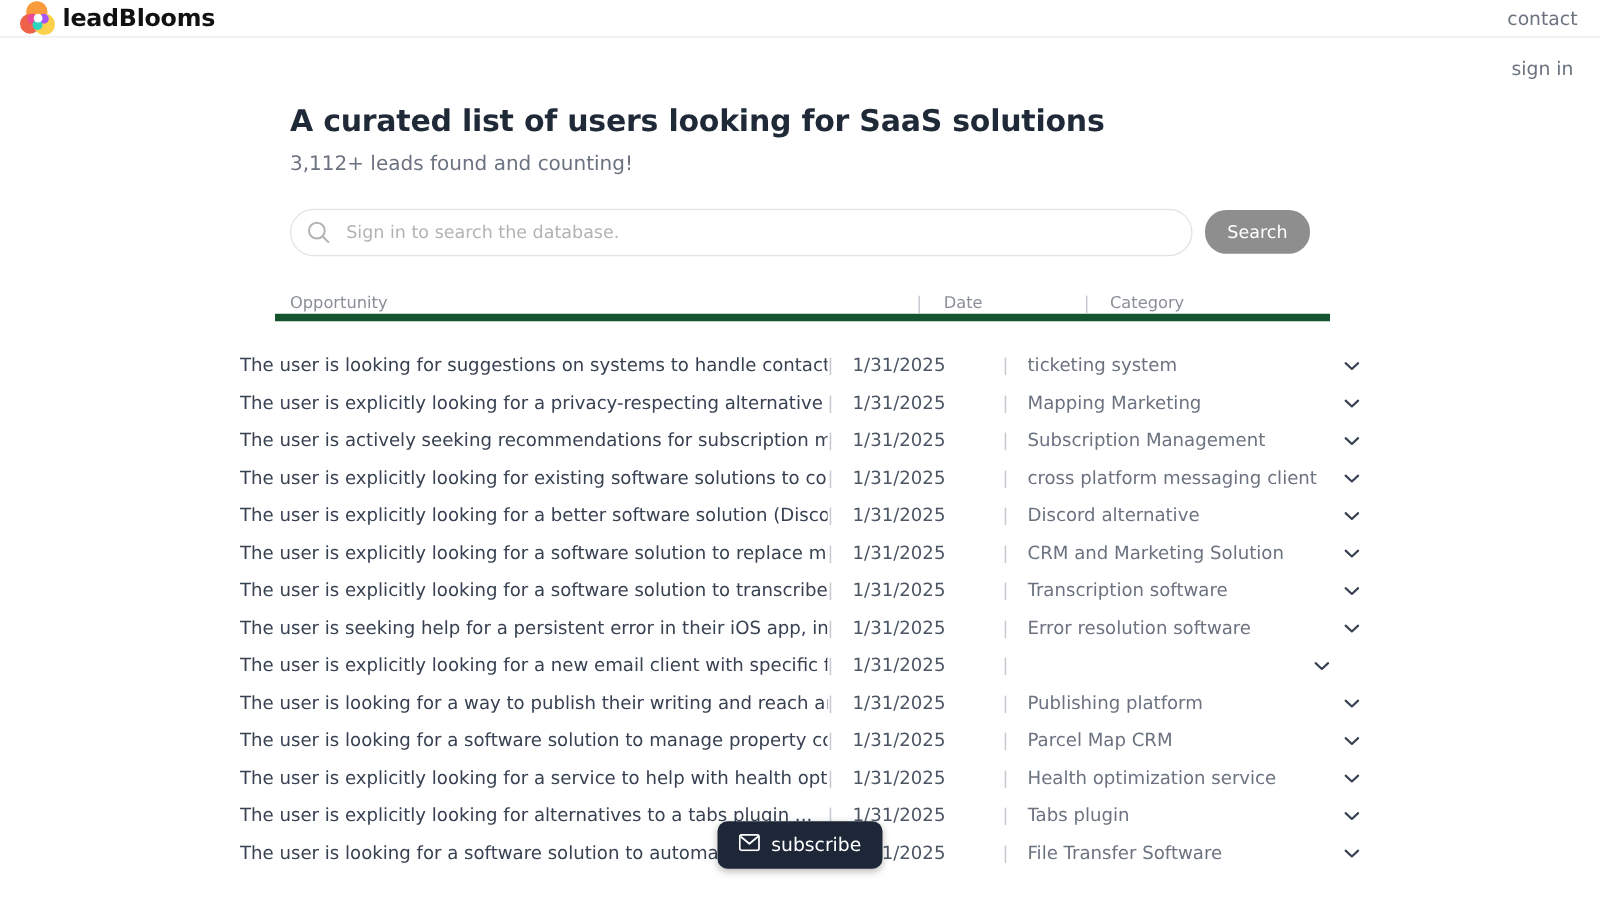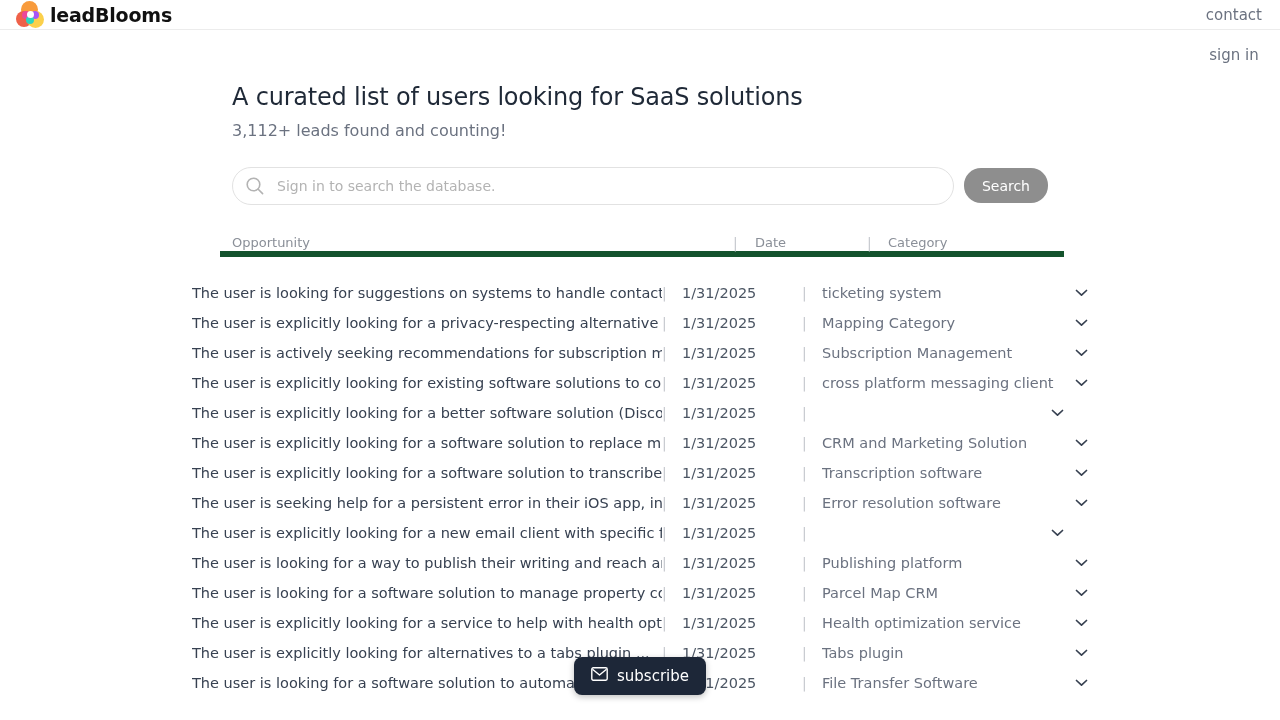--- a/index.html
+++ b/index.html
@@ -20,21 +20,21 @@
   .lc6 { width: 8px; height: 8px; left: 10px; top: 15px; background: #2dd4bf; }
   .lc7 { width: 7px; height: 7px; left: 11px; top: 10px; background: #ffffff; }
   .brand-text { font-size: 19px; font-weight: 800; color: var(--brand-text, #111); letter-spacing: -0.2px; }
   .nav-links { display: flex; align-items: center; gap: 22px; flex-direction: column; }
   .nav-link { font-size: 15px; color: var(--muted-text, #6b7280); text-decoration: none; cursor: pointer; }
 
   
   .wrapper { width: 896px; margin: 0 auto; }
 
   .hero { padding: 0 40px; }
-  .hero h1 { margin-top: 53px; font-size: 24px; line-height: 1.2; font-weight: 400;
+  .hero h1 { margin-top: 53px; font-size: 24px; line-height: 1.2; font-weight: 700;
     color: var(--heading, #1f2937); letter-spacing: -0.2px; }
   .subtitle { margin-top: 9px; font-size: 16px; color: var(--muted-text, #6b7280); }
 
   .search-row { margin-top: 27px; display: flex; align-items: center; gap: 10px; }
   .search-input-wrap { position: relative; flex: 1; }
   .search-icon { position: absolute; left: 13px; top: 9px; width: 20px; height: 20px; }
   .search-input { width: 100%; height: 38px; border: 1px solid #e2e2e2; border-radius: 19px;
     padding: 0 16px 0 44px; font-size: 14px; color: #374151; outline: none;
     font-family: "DejaVu Sans", "Liberation Sans", sans-serif; }
   .search-input::placeholder { color: #b3b3b3; }
@@ -132,21 +132,21 @@
         <polyline points="1.5,1.5 6.5,6.2 11.5,1.5" stroke="#374151" stroke-width="1.7" stroke-linecap="round" stroke-linejoin="round"></polyline>
       </svg>
     </span>
   </div>
 
   <div class="row">
     <span class="cell opp">The user is explicitly looking for a privacy-respecting alternative to ...</span>
     <span class="sep">|</span>
     <span class="cell date">1/31/2025</span>
     <span class="sep">|</span>
-    <span class="cell cat">Mapping Category</span>
+    <span class="cell cat">Mapping Marketing</span>
     <span class="chev">
       <svg width="13" height="8" viewBox="0 0 13 8" fill="none">
         <polyline points="1.5,1.5 6.5,6.2 11.5,1.5" stroke="#374151" stroke-width="1.7" stroke-linecap="round" stroke-linejoin="round"></polyline>
       </svg>
     </span>
   </div>
 
   <div class="row">
     <span class="cell opp">The user is actively seeking recommendations for subscription man...</span>
     <span class="sep">|</span>
@@ -171,20 +171,21 @@
         <polyline points="1.5,1.5 6.5,6.2 11.5,1.5" stroke="#374151" stroke-width="1.7" stroke-linecap="round" stroke-linejoin="round"></polyline>
       </svg>
     </span>
   </div>
 
   <div class="row">
     <span class="cell opp">The user is explicitly looking for a better software solution (Discord ...</span>
     <span class="sep">|</span>
     <span class="cell date">1/31/2025</span>
     <span class="sep">|</span>
+    <span class="cell cat">Discord alternative</span>
     <span class="chev">
       <svg width="13" height="8" viewBox="0 0 13 8" fill="none">
         <polyline points="1.5,1.5 6.5,6.2 11.5,1.5" stroke="#374151" stroke-width="1.7" stroke-linecap="round" stroke-linejoin="round"></polyline>
       </svg>
     </span>
   </div>
 
   <div class="row">
     <span class="cell opp">The user is explicitly looking for a software solution to replace multi...</span>
     <span class="sep">|</span>

